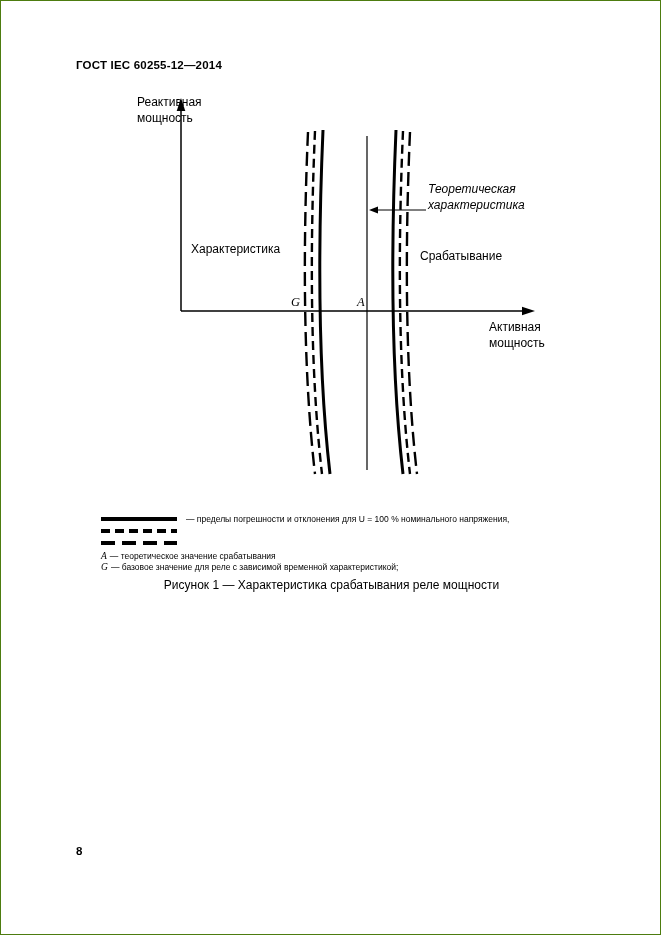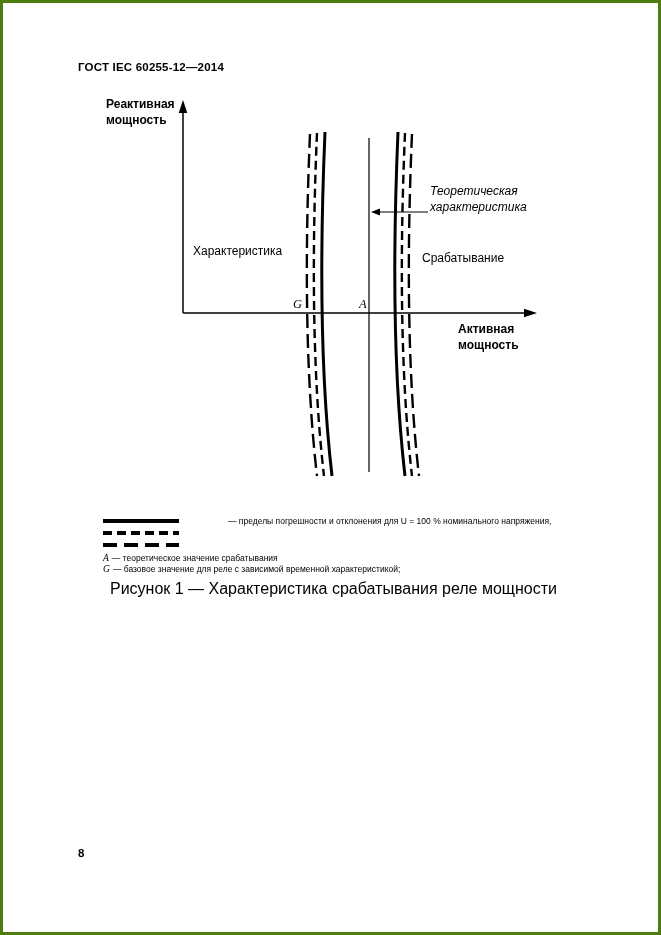--- a/index.html
+++ b/index.html
@@ -6,68 +6,68 @@
   html, body { background: #ffffff; }
   body {
     width: 661px; height: 935px;
     font-family: "Liberation Sans", "DejaVu Sans", sans-serif;
     color: #000;
   }
   .page {
     position: relative;
     width: 661px; height: 935px;
     background: #fff;
-    border: 3px solid #4d7c0f;
+    border: 1px solid #4d7c0f;
     overflow: hidden;
   }
   .doc-header {
     position: absolute; left: 75px; top: 58px;
     font-size: 11.5px; font-weight: bold;
     letter-spacing: 0.2px;
   }
   .diagram {
     position: absolute; left: 75px; top: 85px;
     width: 480px; height: 410px;
   }
   .diagram svg { position: absolute; left: 0; top: 0; }
   .lbl {
     position: absolute;
     font-size: 12px; line-height: 16px;
     white-space: pre-line;
   }
-  .axis-label { font-weight: bold; }
+  .axis-label { font-weight: normal; margin-left: 33px; }
   .point-label {
     position: absolute;
     font-family: "Liberation Serif", "DejaVu Serif", serif;
     font-style: italic; font-size: 12.5px; line-height: 14px;
   }
   .legend {
     position: absolute; left: 100px; top: 512px; width: 480px;
   }
   .legend-row { display: flex; align-items: center; height: 12px; }
   .sample { flex: 0 0 76px; width: 76px; margin-right: 9px; }
   .sample-solid { height: 4.5px; background: #000; }
   .sample-dash-medium {
     height: 3.5px;
     background: repeating-linear-gradient(90deg, #000 0 9px, transparent 9px 14px);
   }
   .sample-dash-long {
     height: 3.5px;
     background: repeating-linear-gradient(90deg, #000 0 14px, transparent 14px 21px);
   }
-  .legend-text { font-size: 8.5px; line-height: 11px; white-space: nowrap; margin-left: 40px; }
+  .legend-text { font-size: 8.5px; line-height: 11px; white-space: nowrap; }
   .legend-notes { margin-top: 2px; }
   .note-row { font-size: 8.5px; line-height: 10.5px; white-space: nowrap; }
   .note-sym {
     font-family: "Liberation Serif", "DejaVu Serif", serif;
     font-style: italic; font-size: 9.5px; margin-right: 3px;
   }
   .fig-caption {
     position: absolute; left: 0; top: 577px; width: 661px;
-    text-align: center; font-size: 16px;
+    text-align: center; font-size: 12px;
   }
   .page-number {
     position: absolute; left: 75px; top: 844px;
     font-size: 11.5px; font-weight: bold;
   }
 </style>
 </head>
 <body>
 
 <div class="page">

